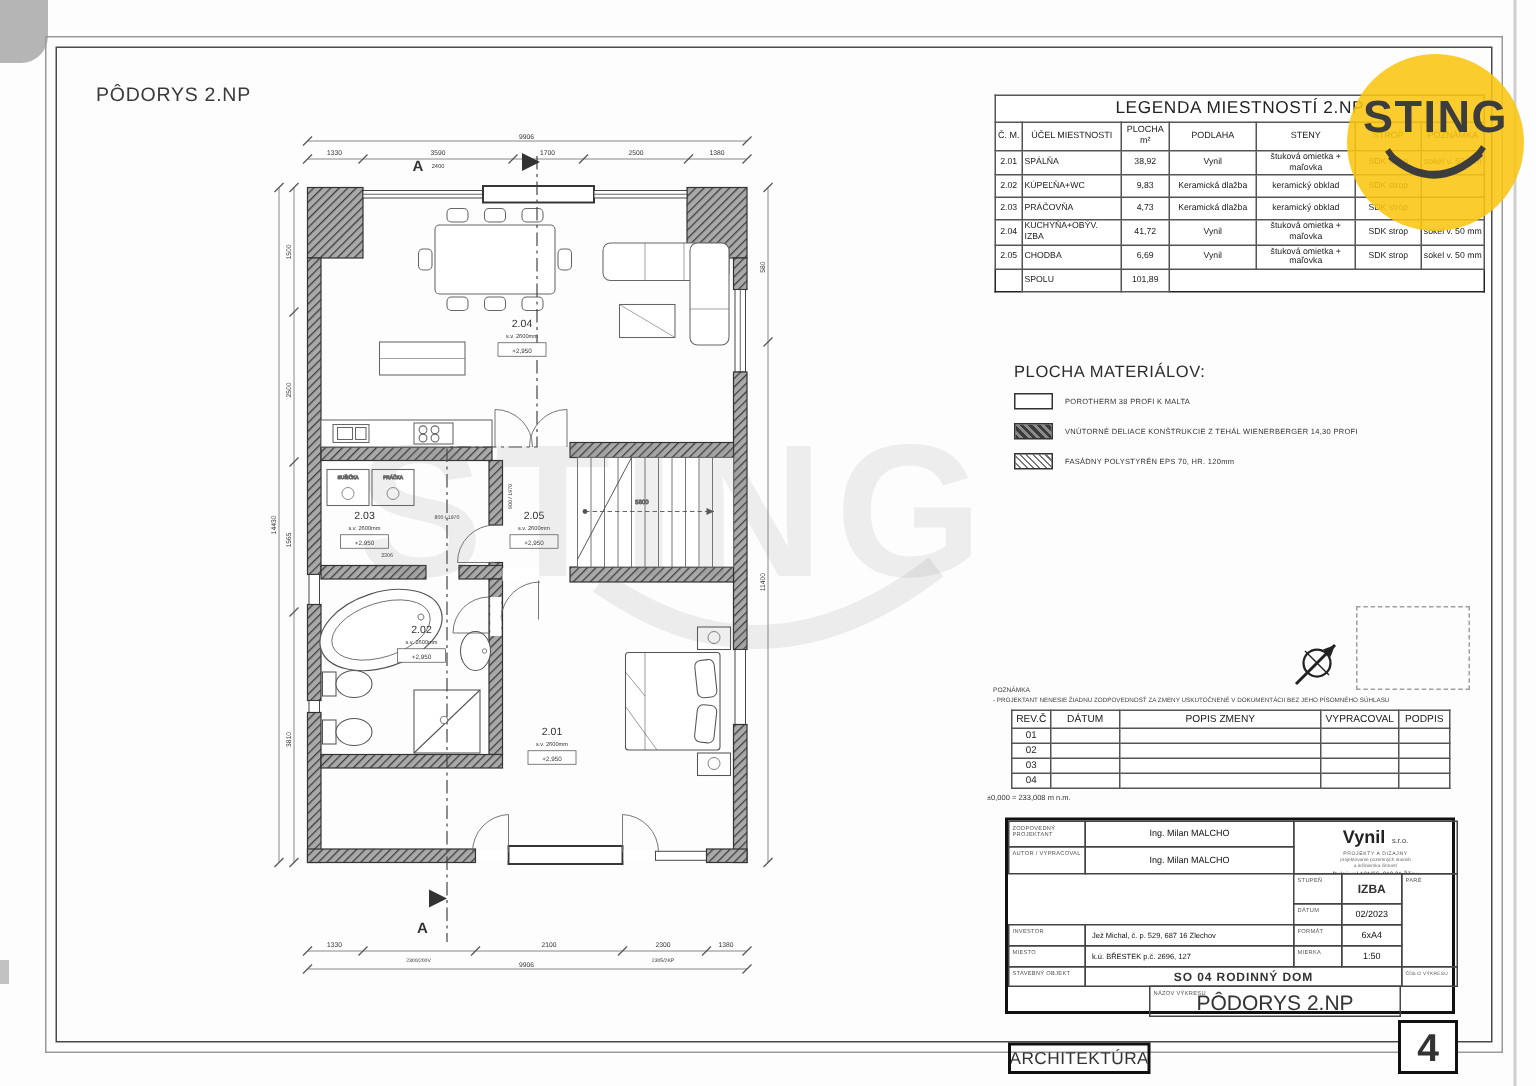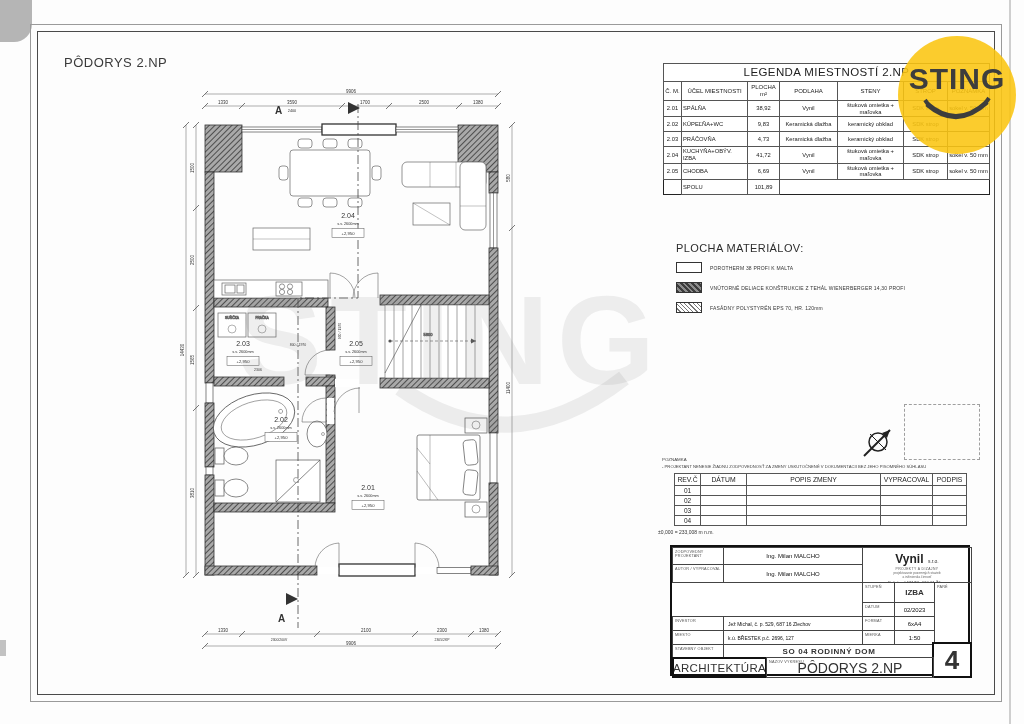--- a/index.html
+++ b/index.html
@@ -51,21 +51,21 @@
   .elev-note { position:absolute; left:658px; top:529px; font-size:5px; color:#333; }
 
   
   .tb { position:absolute; left:670px; top:545px; width:300px; height:131px; border:2px solid #111; background:#fff; z-index:4; }
   .tb .cell { position:absolute; border:1px solid #444; overflow:hidden; }
   .tb .tl { position:absolute; font-size:3.8px; color:#555; left:2px; top:1.5px; letter-spacing:.2px; }
   .tb .val-c { display:flex; align-items:center; justify-content:center; }
   .tb .v6 { font-size:6px; color:#111; }
   .tb .v5 { font-size:5px; color:#111; }
   .tb .big-proj { font-size:12.5px; font-weight:bold; color:#111; letter-spacing:.3px; }
-  .tb .thick { border:2.5px solid #111; }
+  .tb .thick { border:2.5px solid #111;margin-top:38px; }
   .prolea { text-align:center; }
   .prolea .pname { font-size:12px; font-weight:bold; color:#222; }
   .prolea .psuf { font-size:5px; }
   .prolea .ptag { font-size:3.4px; color:#555; letter-spacing:.4px; }
   .prolea .pline { font-size:3.2px; color:#666; }
   .prolea .paddr { font-size:4.2px; color:#333; margin-top:1px; }
 
   
   .watermark { position:absolute; left:238px; top:268px; font-size:126px; font-weight:bold; letter-spacing:8px;
     color:rgba(125,125,125,.12); z-index:5; pointer-events:none; }

